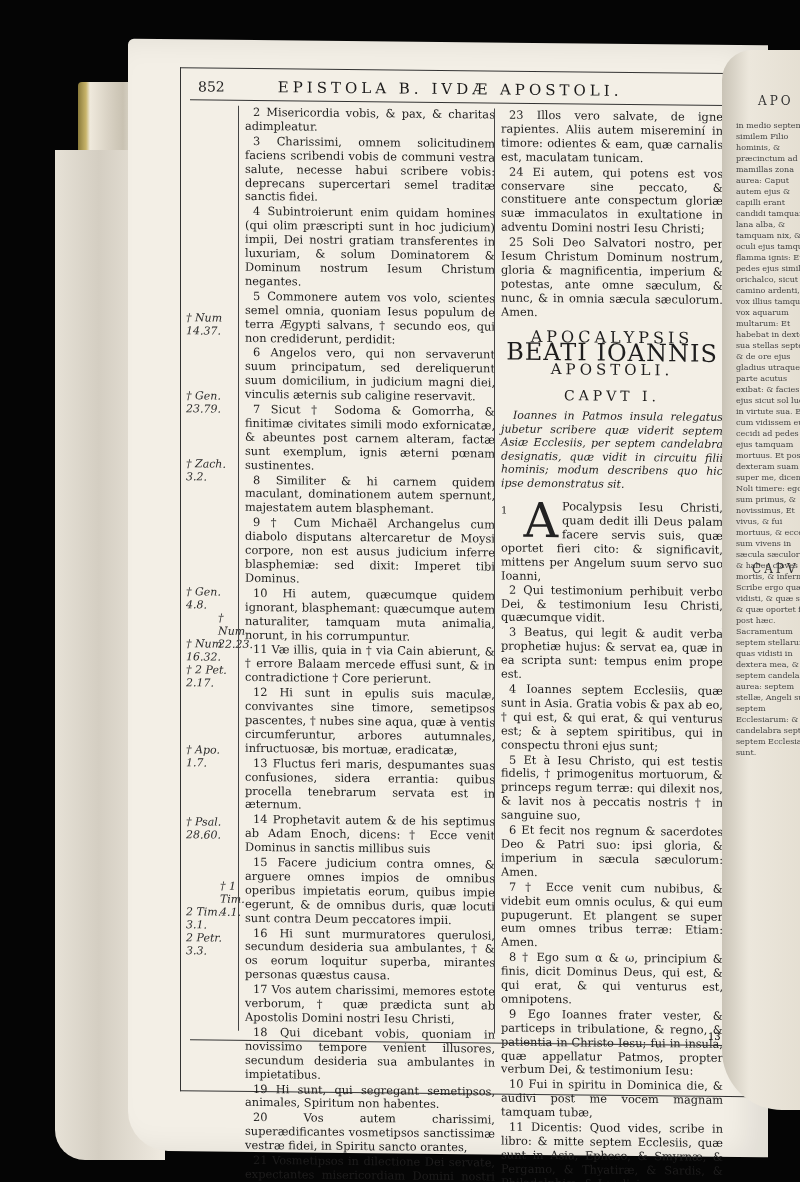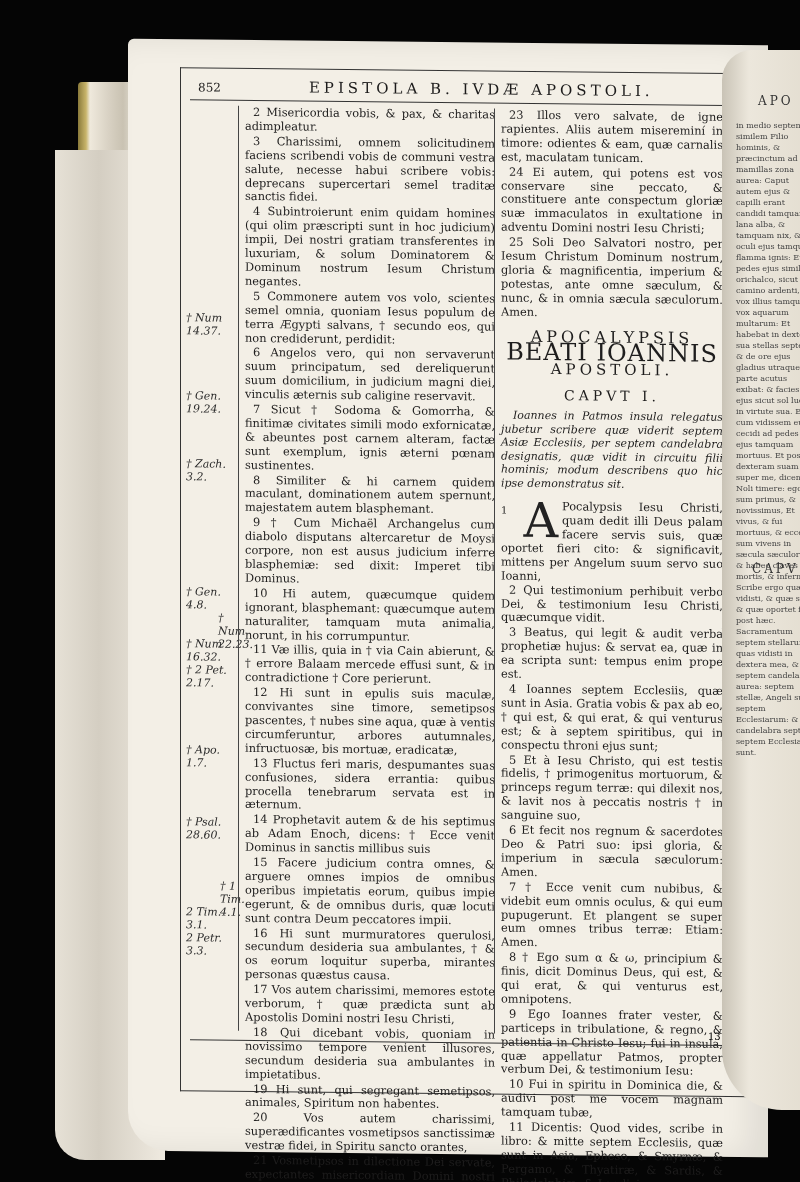--- a/index.html
+++ b/index.html
@@ -25,21 +25,21 @@
     box-shadow: inset -20px 0 30px rgba(0,0,0,0.08);
   }
   .frame {
     position:absolute; left:52px; top:28px; width:572px; height:1022px;
     border-left:1.5px solid #333; border-top:1.5px solid #333; border-bottom:1.5px solid #333;
   }
   .running-head {
     position:absolute; left:70px; top:38px; width:540px; display:flex; align-items:baseline;
     font-size:15px; letter-spacing:4px; color:#1c1b1b;
   }
-  .running-head .pageno { font-size:12px; letter-spacing:0; margin-right:88px; }
+  .running-head .pageno { font-size:14px; letter-spacing:0; margin-right:53px; }
   .head-rule { position:absolute; left:62px; top:60px; width:560px; border-top:1.2px solid #333; }
   .margin-col {
     position:absolute; left:58px; top:220px; width:44px;
     font-size:11px; font-style:italic; color:#2a2a2a; line-height:13px;
   }
   .margin-note { position:absolute; left:0; }
   .col {
     position:absolute; top:66px; font-size:11.4px; line-height:13.9px; color:#1e1d1d;
     text-align:justify;
   }
@@ -78,21 +78,21 @@
   <div class="frame"></div>
 
   <div class="running-head">
     <span class="pageno">852</span>
     <span>EPISTOLA B. IVDÆ APOSTOLI.</span>
   </div>
   <div class="head-rule"></div>
 
   <div class="margin-col" id="left-margin">
       <div class="margin-note" style="top: 52px;">† Num 14.37.</div>
-      <div class="margin-note" style="top: 130px;">† Gen. 19.24.</div>
+      <div class="margin-note" style="top: 130px;">† Gen. 23.79.</div>
       <div class="margin-note" style="top: 198px;">† Zach. 3.2.</div>
       <div class="margin-note" style="top: 326px;">† Gen. 4.8.</div>
       <div class="margin-note" style="top: 352px; margin-left: 32px;">† Num 22.23.</div>
       <div class="margin-note" style="top: 378px;">† Num 16.32.</div>
       <div class="margin-note" style="top: 404px;">† 2 Pet. 2.17.</div>
       <div class="margin-note" style="top: 484px;">† Apo. 1.7.</div>
       <div class="margin-note" style="top: 556px;">† Psal. 28.60.</div>
       <div class="margin-note" style="top: 620px; margin-left: 34px;">† 1 Tim. 4.1.</div>
       <div class="margin-note" style="top: 646px;">2 Tim. 3.1.</div>
       <div class="margin-note" style="top: 672px;">2 Petr. 3.3.</div>

